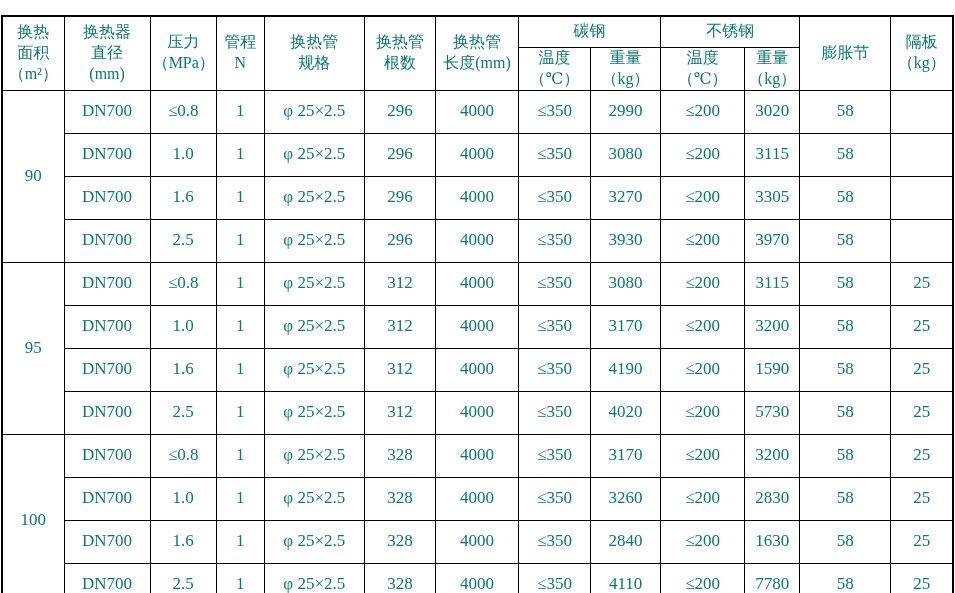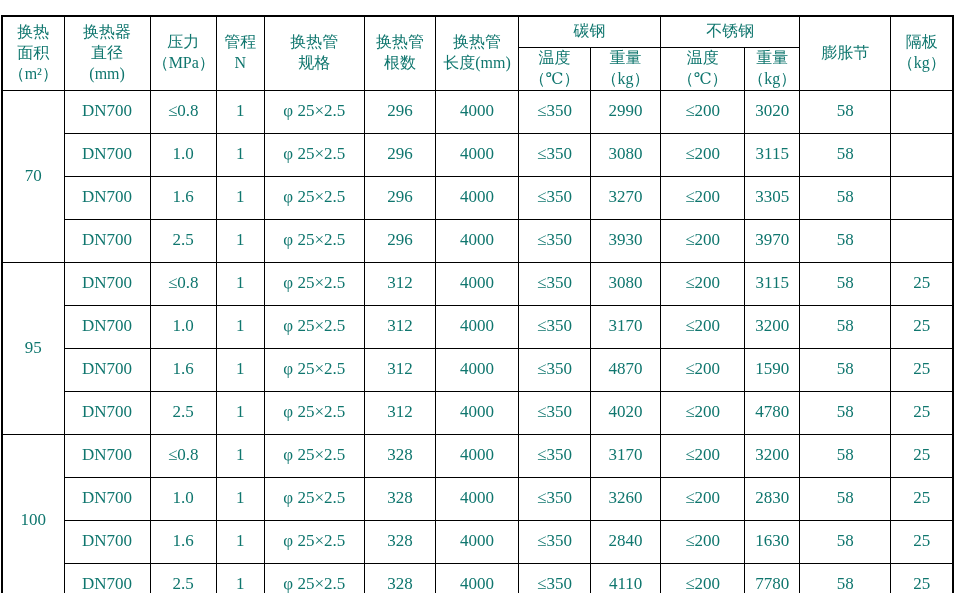--- a/index.html
+++ b/index.html
@@ -107,21 +107,21 @@
 （℃）</th>
         <th>重量
 （kg）</th>
         <th>温度（℃）</th>
         <th>重量
 （kg）</th>
       </tr>
     </thead>
     <tbody>
         <tr>
-          <td rowspan="4">70</td>
+          <td rowspan="4">90</td>
           <td>DN700</td>
           <td>≤0.8</td>
           <td>1</td>
           <td>φ 25×2.5</td>
           <td>296</td>
           <td>4000</td>
           <td>≤350</td>
           <td>2990</td>
           <td>≤200</td>
           <td>3020</td>
@@ -200,37 +200,37 @@
           <td>25</td>
         </tr>
         <tr>
           <td>DN700</td>
           <td>1.6</td>
           <td>1</td>
           <td>φ 25×2.5</td>
           <td>312</td>
           <td>4000</td>
           <td>≤350</td>
-          <td>4870</td>
+          <td>4190</td>
           <td>≤200</td>
           <td>1590</td>
           <td>58</td>
           <td>25</td>
         </tr>
         <tr>
           <td>DN700</td>
           <td>2.5</td>
           <td>1</td>
           <td>φ 25×2.5</td>
           <td>312</td>
           <td>4000</td>
           <td>≤350</td>
           <td>4020</td>
           <td>≤200</td>
-          <td>4780</td>
+          <td>5730</td>
           <td>58</td>
           <td>25</td>
         </tr>
         <tr>
           <td rowspan="4">100</td>
           <td>DN700</td>
           <td>≤0.8</td>
           <td>1</td>
           <td>φ 25×2.5</td>
           <td>328</td>

